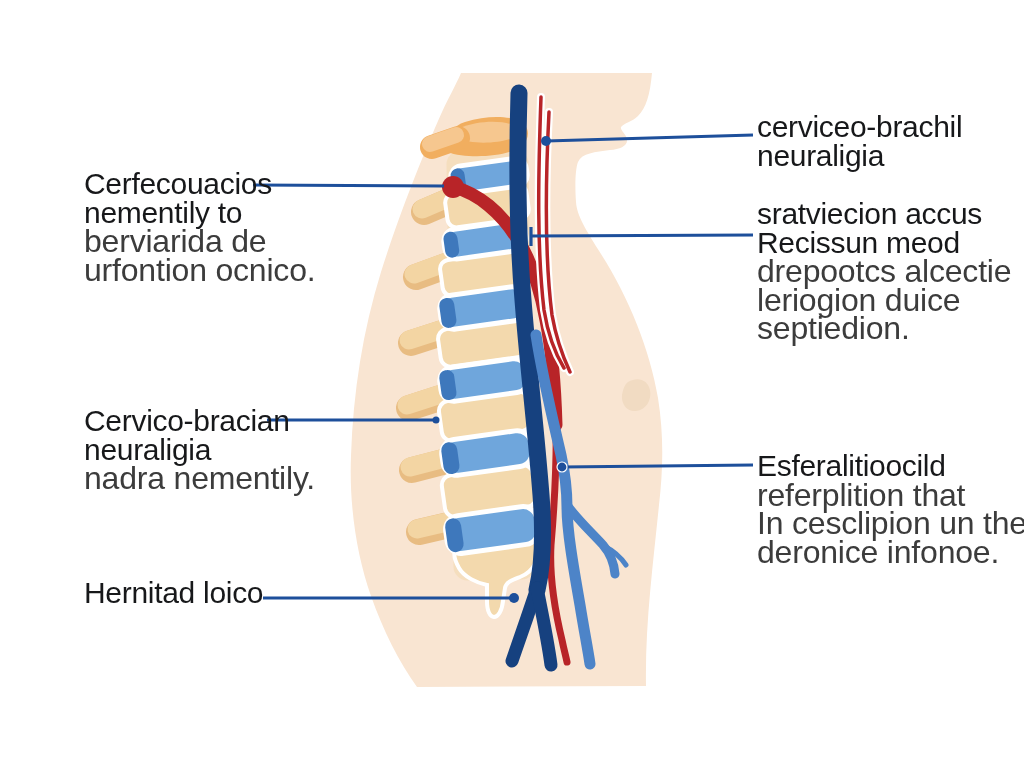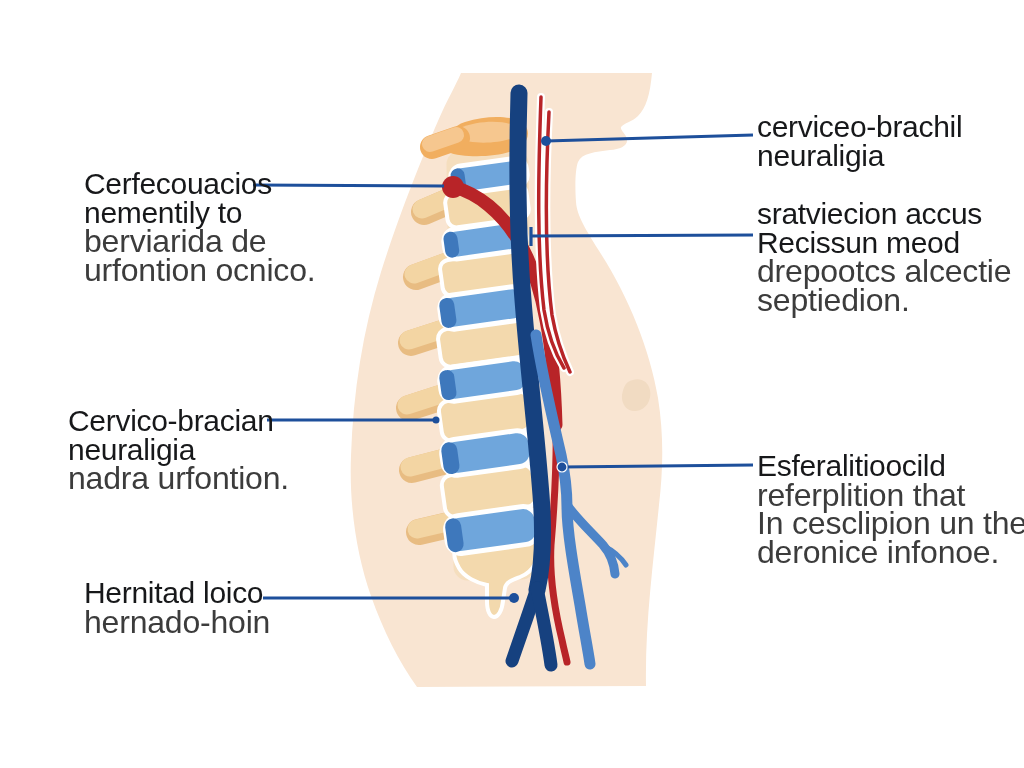--- a/index.html
+++ b/index.html
@@ -131,45 +131,45 @@
     </g>
   </svg>
 
   <div class="label" style="left:84px;top:170px;">
     <div class="t b">Cerfecouacios</div>
     <div class="t b">nementily to</div>
     <div class="t">berviarida de</div>
     <div class="t">urfontion ocnico.</div>
     <div class="t"></div>
   </div>
-  <div class="label" style="left:68px;top:407px;">
+  <div class="label" style="left:84px;top:407px;">
     <div class="t b">Cervico-bracian</div>
     <div class="t b">neuraligia</div>
-    <div class="t">nadra urfontion.</div>
+    <div class="t">nadra nementily.</div>
     <div class="t"></div>
   </div>
   <div class="label" style="left:84px;top:579px;">
     <div class="t b">Hernitad loico</div>
     <div class="t b"></div>
-    <div class="t">hernado-hoin</div>
     <div class="t"></div>
     <div class="t"></div>
   </div>
 
   <div class="label" style="left:757px;top:113px;">
     <div class="t b">cerviceo-brachil</div>
     <div class="t b">neuraligia</div>
     <div class="t"></div>
     <div class="t"></div>
     <div class="t"></div>
   </div>
   <div class="label" style="left:757px;top:200px;">
     <div class="t b">sratviecion accus</div>
     <div class="t b">Recissun meod</div>
     <div class="t">drepootcs alcectie</div>
+    <div class="t">leriogion duice</div>
     <div class="t">septiedion.</div>
   </div>
   <div class="label" style="left:757px;top:452px;">
     <div class="t b">Esferalitioocild</div>
     <div class="t b"></div>
     <div class="t">referplition that</div>
     <div class="t">In cesclipion un the</div>
     <div class="t">deronice infonoe.</div>
   </div>
 

